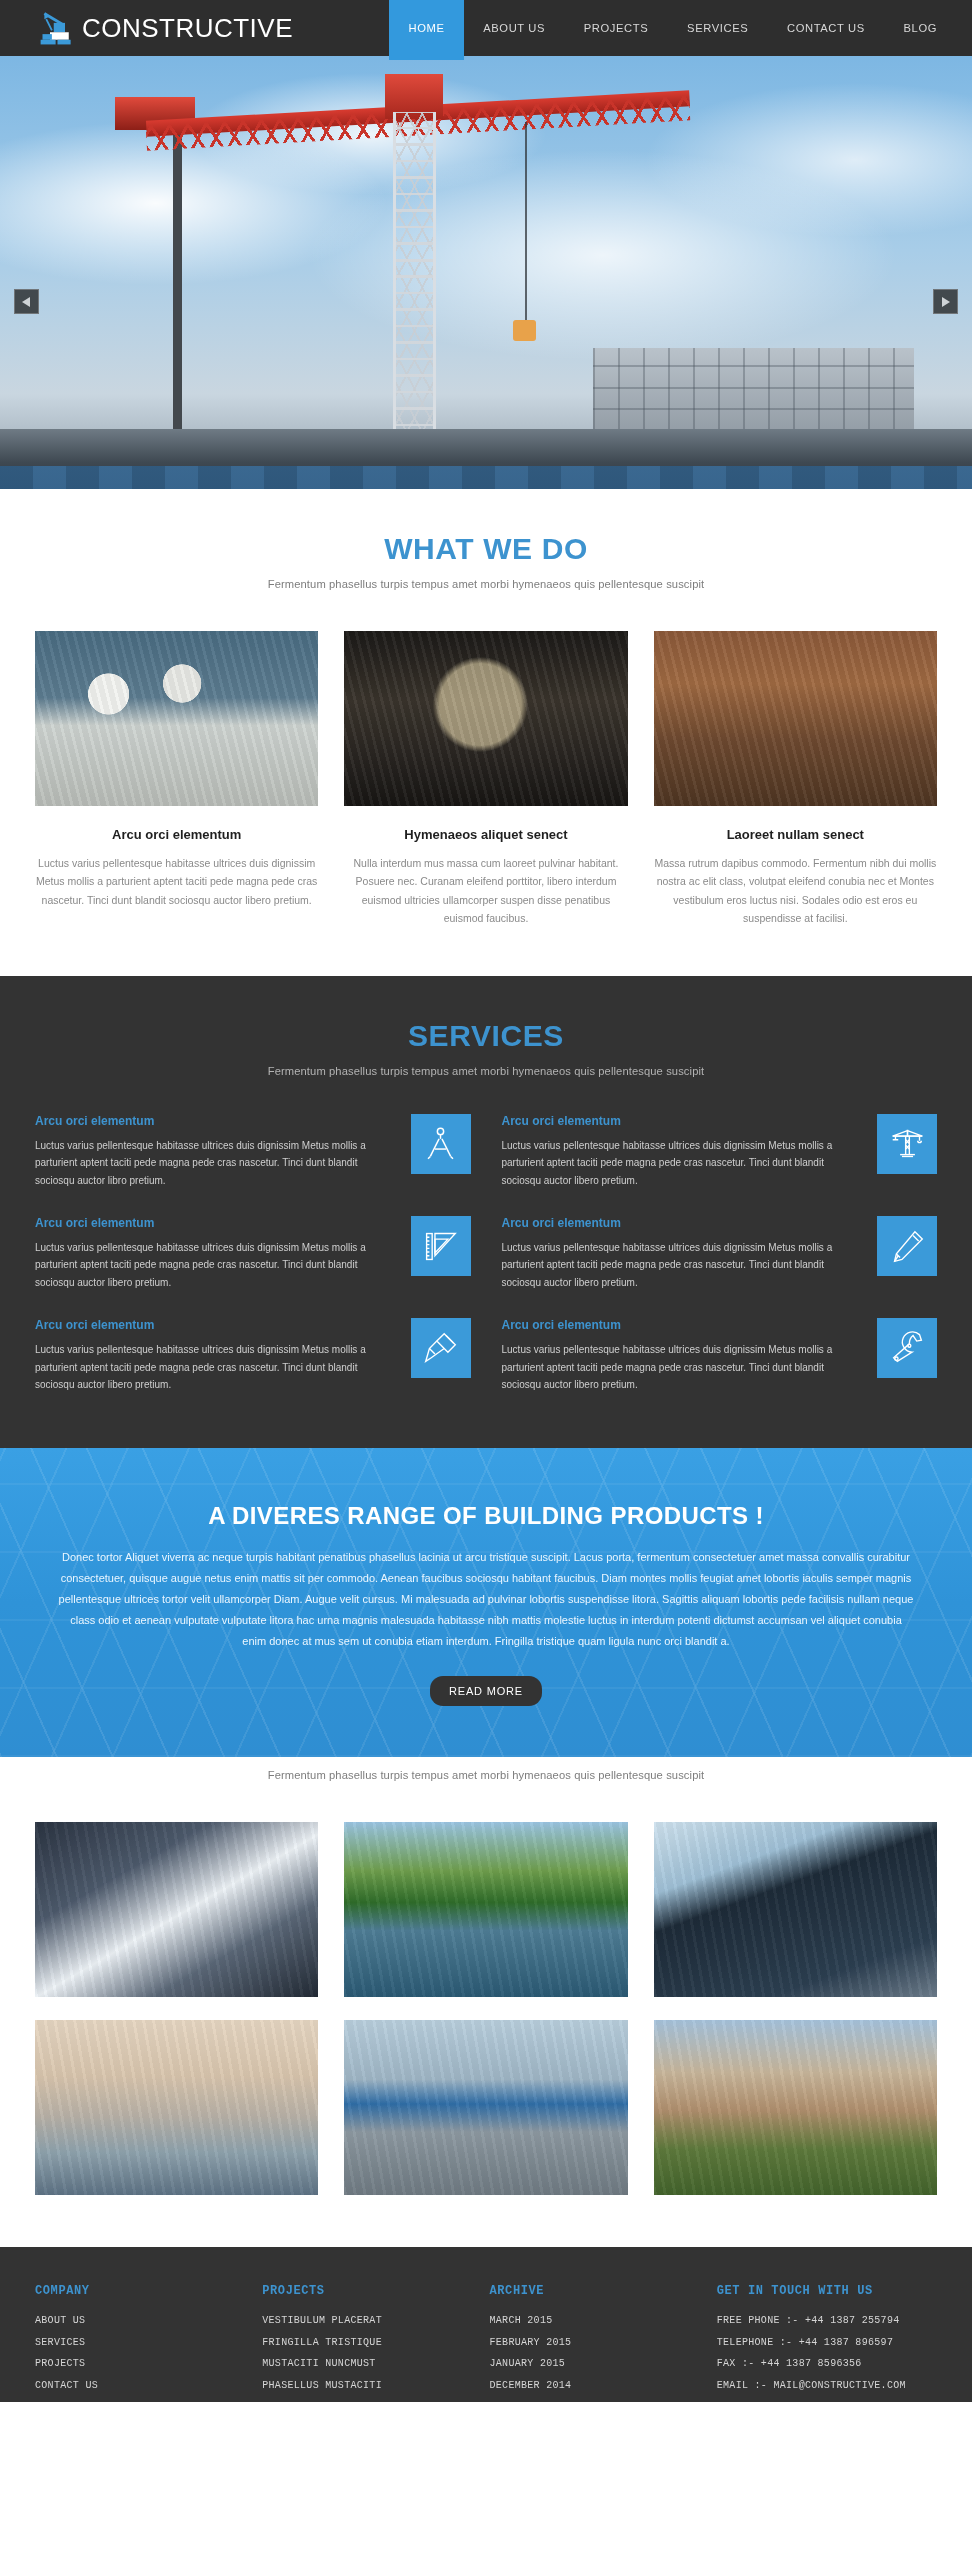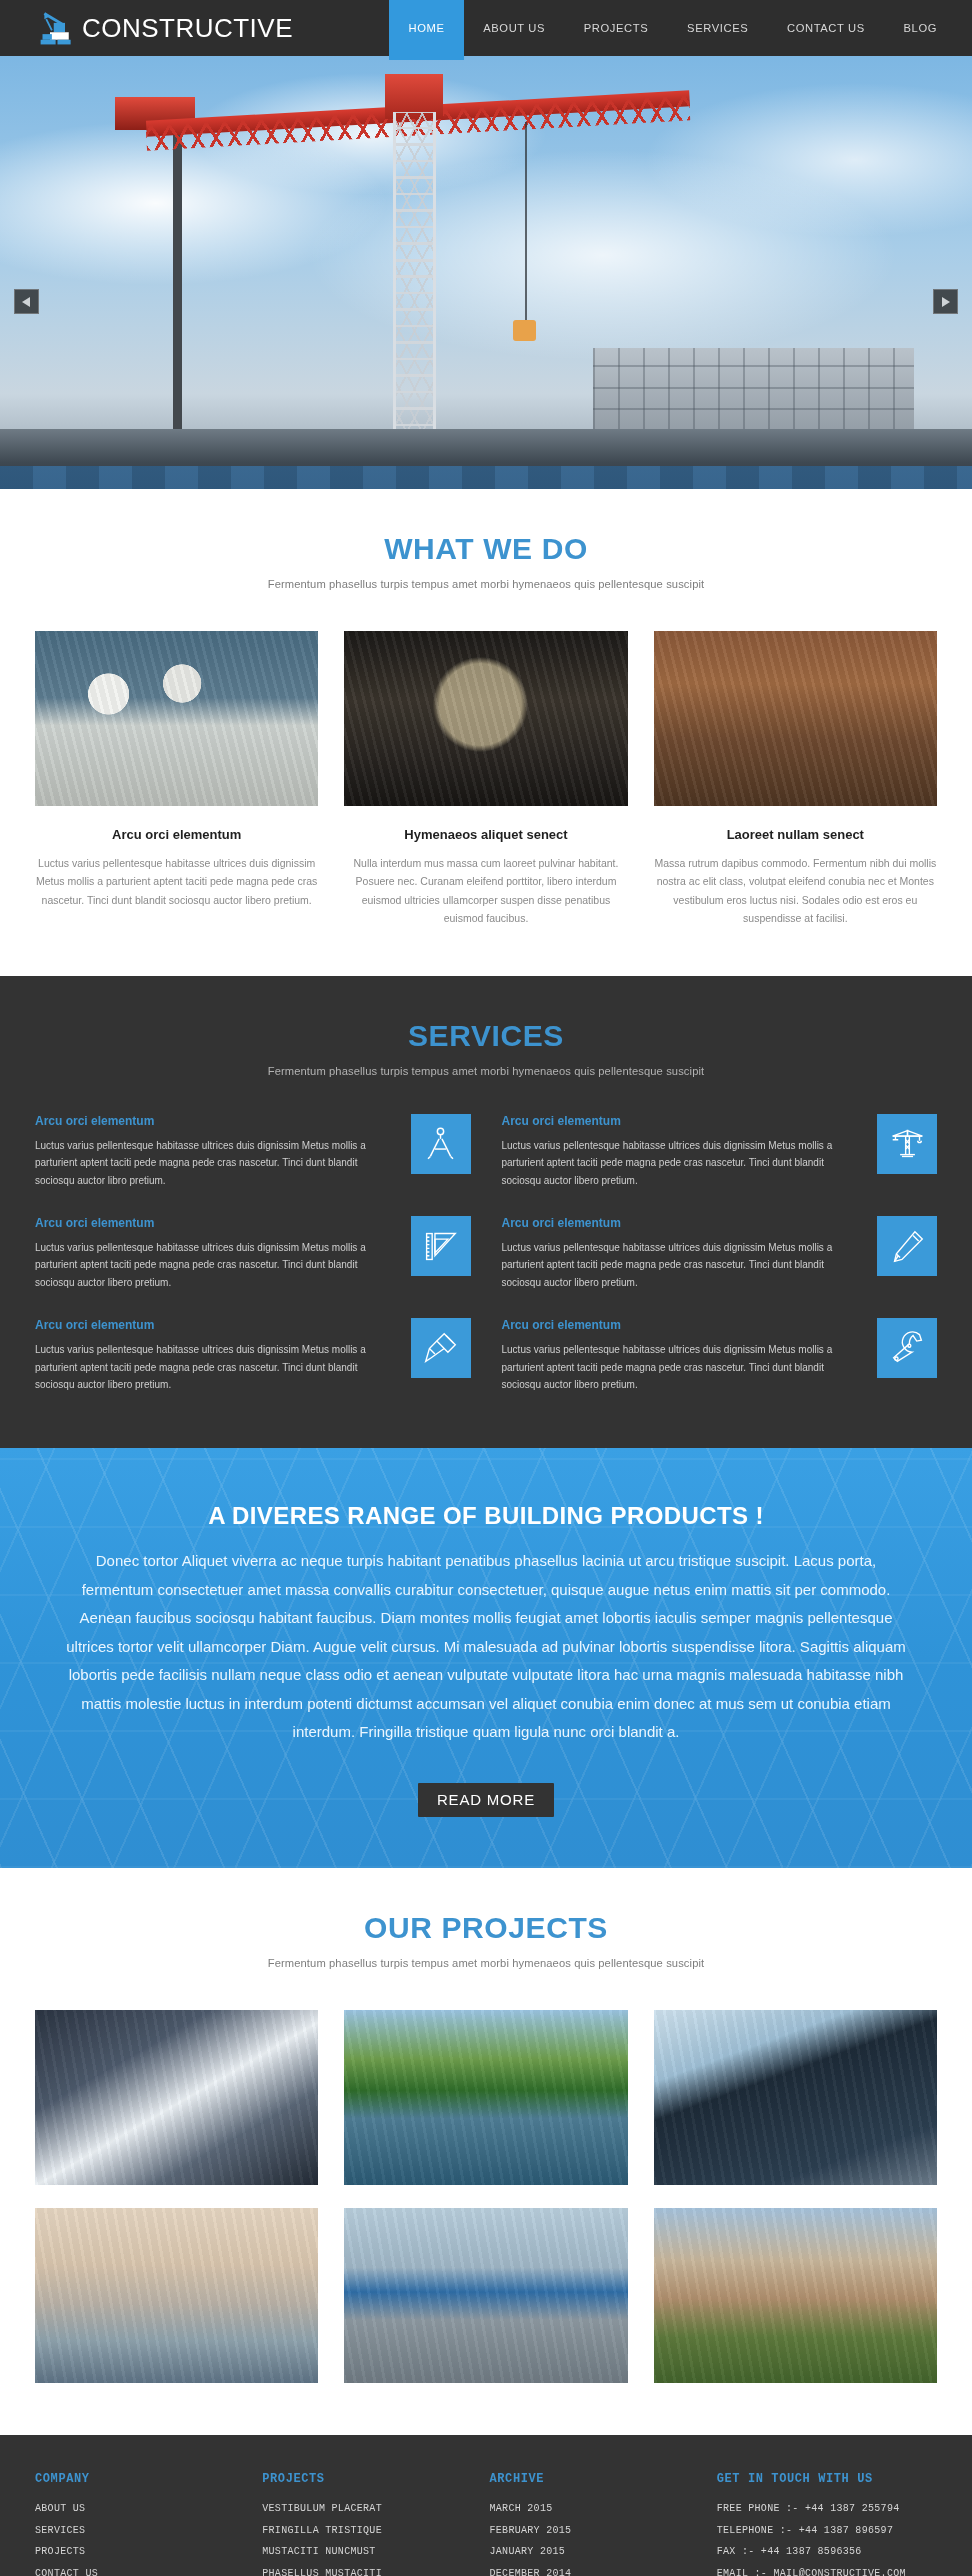--- a/index.html
+++ b/index.html
@@ -237,36 +237,36 @@
   }
   .cta-inner { position: relative; z-index: 2; }
   .cta-title {
     color: #ffffff;
     font-size: 24px;
     font-weight: bold;
     letter-spacing: 0.4px;
   }
   .cta-text {
     color: #eaf6ff;
-    font-size: 15px;
+    font-size: 11px;
     line-height: 1.9;
     padding-top: 17.5px;
     max-width: 855px;
     margin: 0 auto;
   }
   .cta-btn {
     display: inline-block;
-    margin-top: 36px;
+    margin-top: 25px;
     background: #333333;
     color: #ffffff;
-    font-size: 15px;
+    font-size: 11px;
     letter-spacing: 0.8px;
     padding: 8.7px 19.4px;
     border: none;
-    border-radius: 1px;
+    border-radius: 13px;
     cursor: pointer;
     font-family: "Liberation Sans", sans-serif;
   }
 
   
   .projects { background: #fff; padding-bottom: 52px; }
   .proj-grid {
     display: grid;
     grid-template-columns: repeat(3, 1fr);
     column-gap: 26px;
@@ -491,21 +491,20 @@
 <div class="cta">
   <div class="cta-bg"></div>
   <div class="cta-inner">
     <div class="cta-title">A DIVERES RANGE OF BUILDING PRODUCTS !</div>
     <div class="cta-text">Donec tortor Aliquet viverra ac neque turpis habitant penatibus phasellus lacinia ut arcu tristique suscipit. Lacus porta, fermentum consectetuer amet massa convallis curabitur consectetuer, quisque augue netus enim mattis sit per commodo. Aenean faucibus sociosqu habitant faucibus. Diam montes mollis feugiat amet lobortis iaculis semper magnis pellentesque ultrices tortor velit ullamcorper Diam. Augue velit cursus. Mi malesuada ad pulvinar lobortis suspendisse litora. Sagittis aliquam lobortis pede facilisis nullam neque class odio et aenean vulputate vulputate litora hac urna magnis malesuada habitasse nibh mattis molestie luctus in interdum potenti dictumst accumsan vel aliquet conubia enim donec at mus sem ut conubia etiam interdum. Fringilla tristique quam ligula nunc orci blandit a.</div>
     <button class="cta-btn">READ MORE</button>
   </div>
 </div>
 
 <div class="projects">
-  <div class="sec-title">OUR PROJECTS</div>
   <div class="sec-sub">Fermentum phasellus turpis tempus amet morbi hymenaeos quis pellentesque suscipit</div>
   <div class="proj-grid">
     <div class="proj p1"></div>
     <div class="proj p2"></div>
     <div class="proj p3"></div>
     <div class="proj p4"></div>
     <div class="proj p5"></div>
     <div class="proj p6"></div>
   </div>
 </div>

